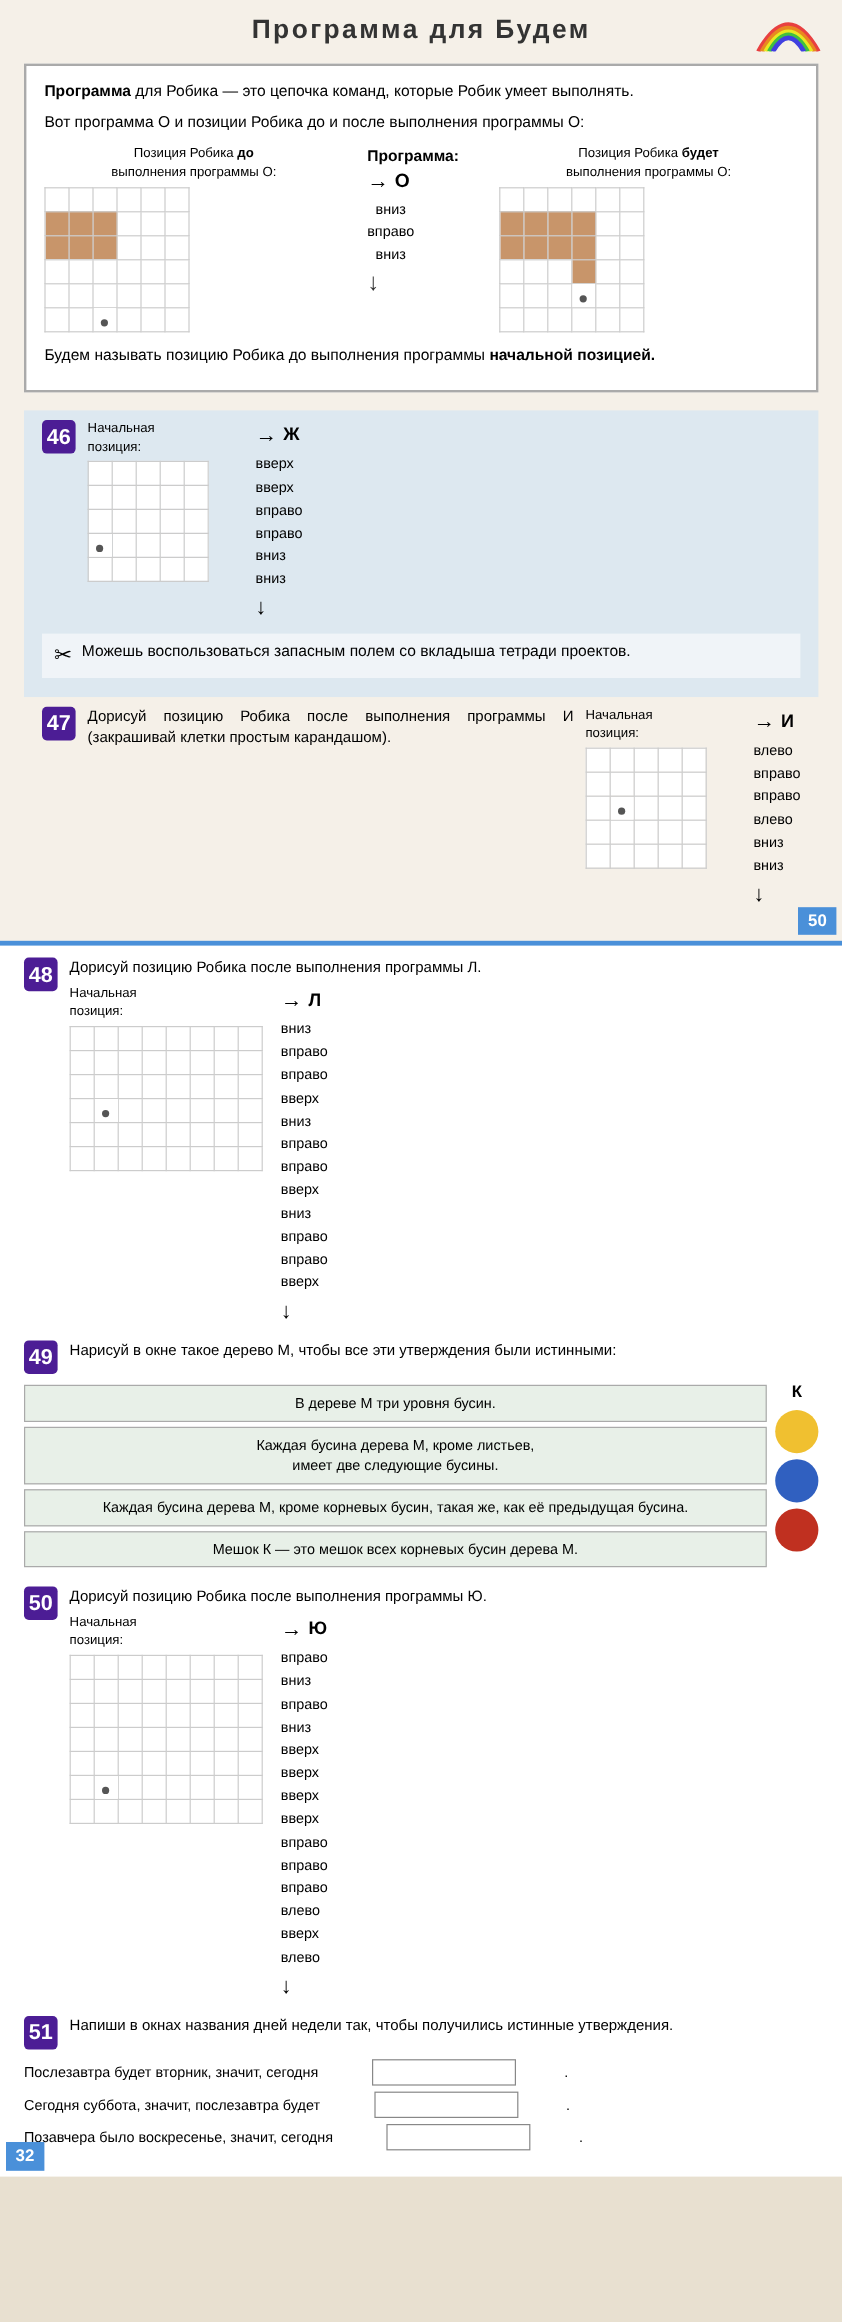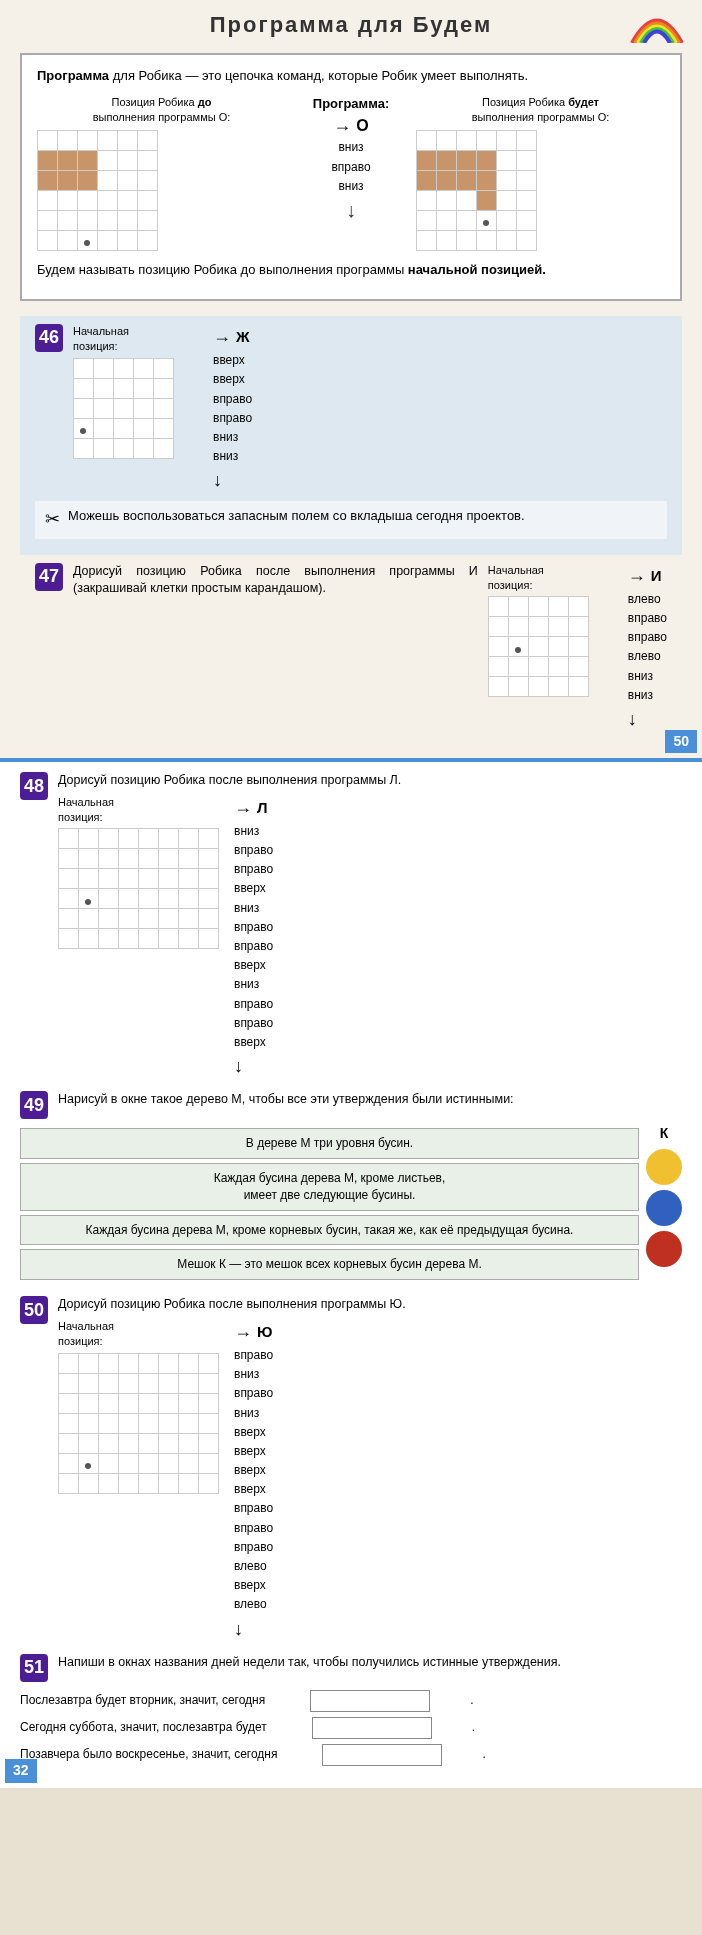--- a/index.html
+++ b/index.html
@@ -57,21 +57,21 @@
       margin-top: 10px;
     }
 
     .prog-left {
       flex: 1;
     }
 
     .prog-center {
       display: flex;
       flex-direction: column;
-      align-items: center;
+      align-items: flex-start;
       min-width: 90px;
     }
 
     .prog-right {
       flex: 1;
     }
 
     .position-label {
       font-size: 11px;
       text-align: center;
@@ -332,20 +332,23 @@
     <path d="M14,35 Q30,7 46,35" stroke="#40c040" stroke-width="4" fill="none"></path>
     <path d="M17,35 Q30,12 43,35" stroke="#4040e0" stroke-width="4" fill="none"></path>
   </svg>
 
   <div class="page-title">Программа  для  Будем</div>
 
   <div class="main-box">
     <p>
       <span class="bold">Программа</span> для Робика — это цепочка команд, которые Робик умеет выполнять.
     </p>
+    <p>
+      Вот программа О и позиции Робика до и после выполнения программы О:
+    </p>
 
     <div class="program-section">
 
       <div class="prog-left">
         <div class="position-label">Позиция Робика <span class="bold">до</span><br>выполнения программы О:</div>
         <table class="grid-table">
           <tbody>
               <tr>
             <td></td>
                 <td></td>
@@ -528,21 +531,21 @@
           <span class="arrow-right-sym">→</span>
           <span style="font-weight:bold;font-size:15px;">Ж</span>
         </div>
         <div class="prog-commands">вверх<br>вверх<br>вправо<br>вправо<br>вниз<br>вниз</div>
         <div style="font-size:18px;margin-top:2px;">↓</div>
       </div>
     </div>
 
     <div class="note-row">
       <span class="note-icon">✂</span>
-      <span>Можешь воспользоваться запасным полем со вкладыша сегодня проектов.</span>
+      <span>Можешь воспользоваться запасным полем со вкладыша тетради проектов.</span>
     </div>
   </div>
 
   <div class="task-section2">
     <div class="task-row">
       <div class="task-num">47</div>
       <div class="task-text">
         Дорисуй позицию Робика после выполнения программы И (закрашивай клетки простым карандашом).
       </div>
       <div class="task-right">

